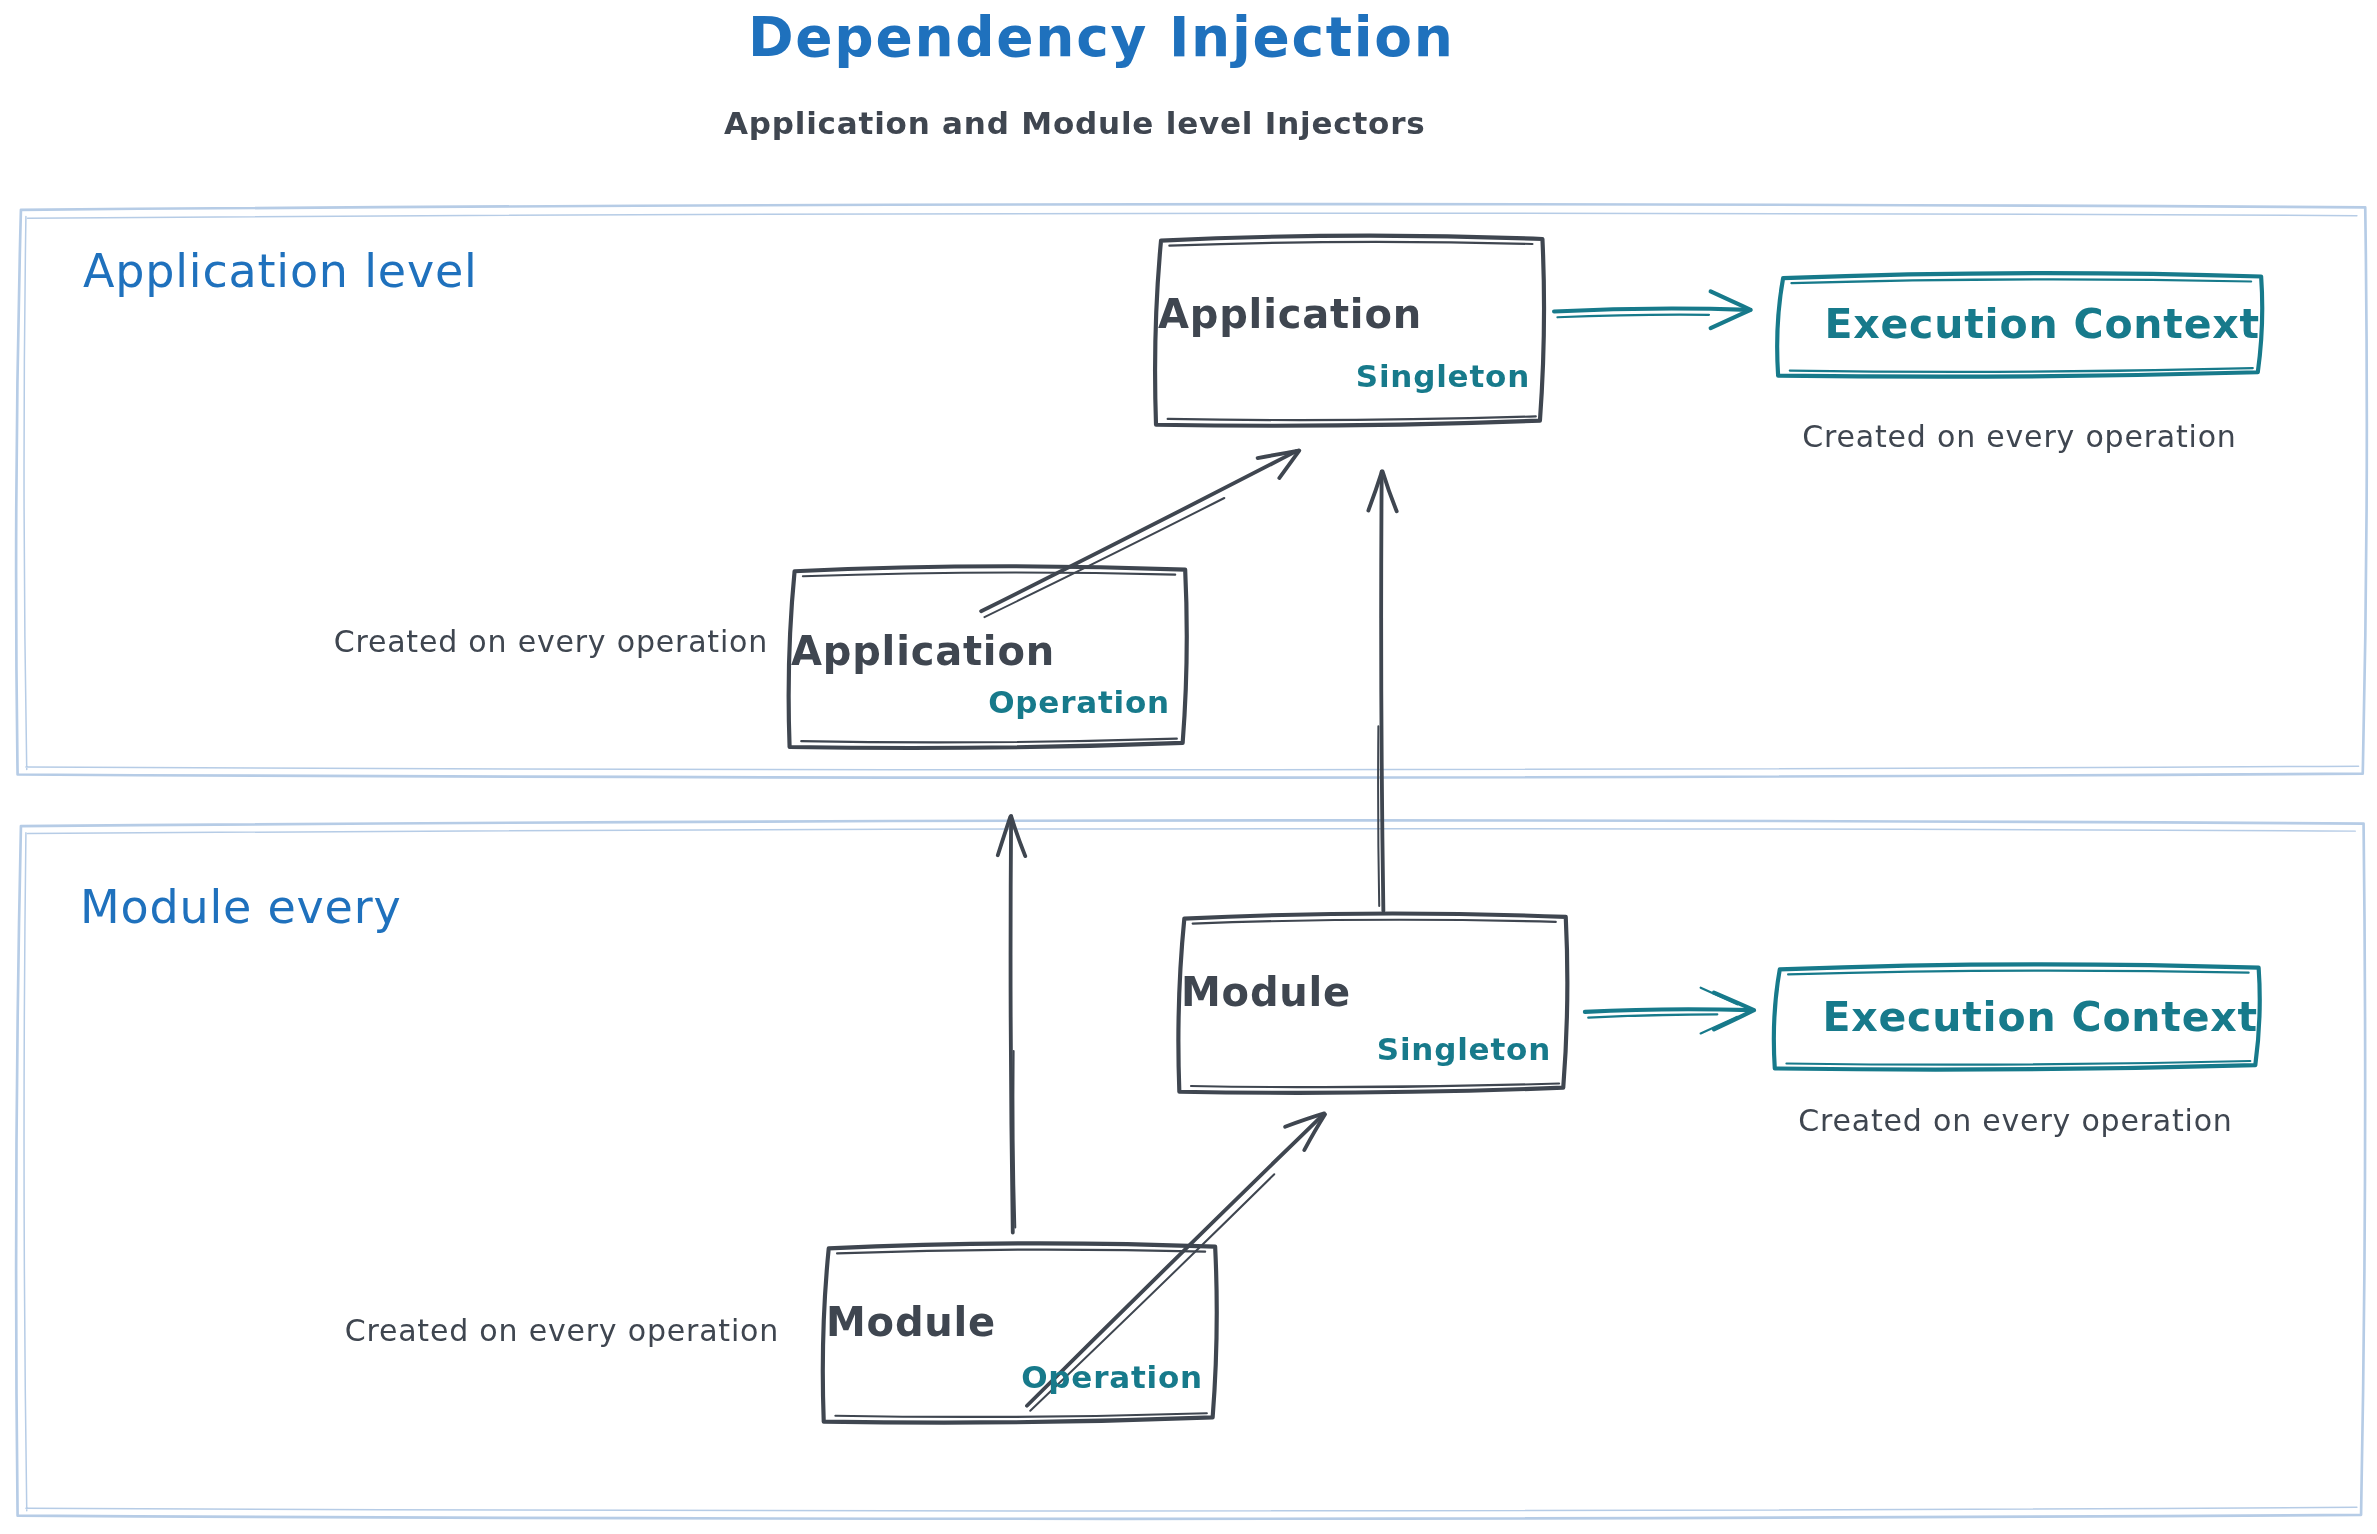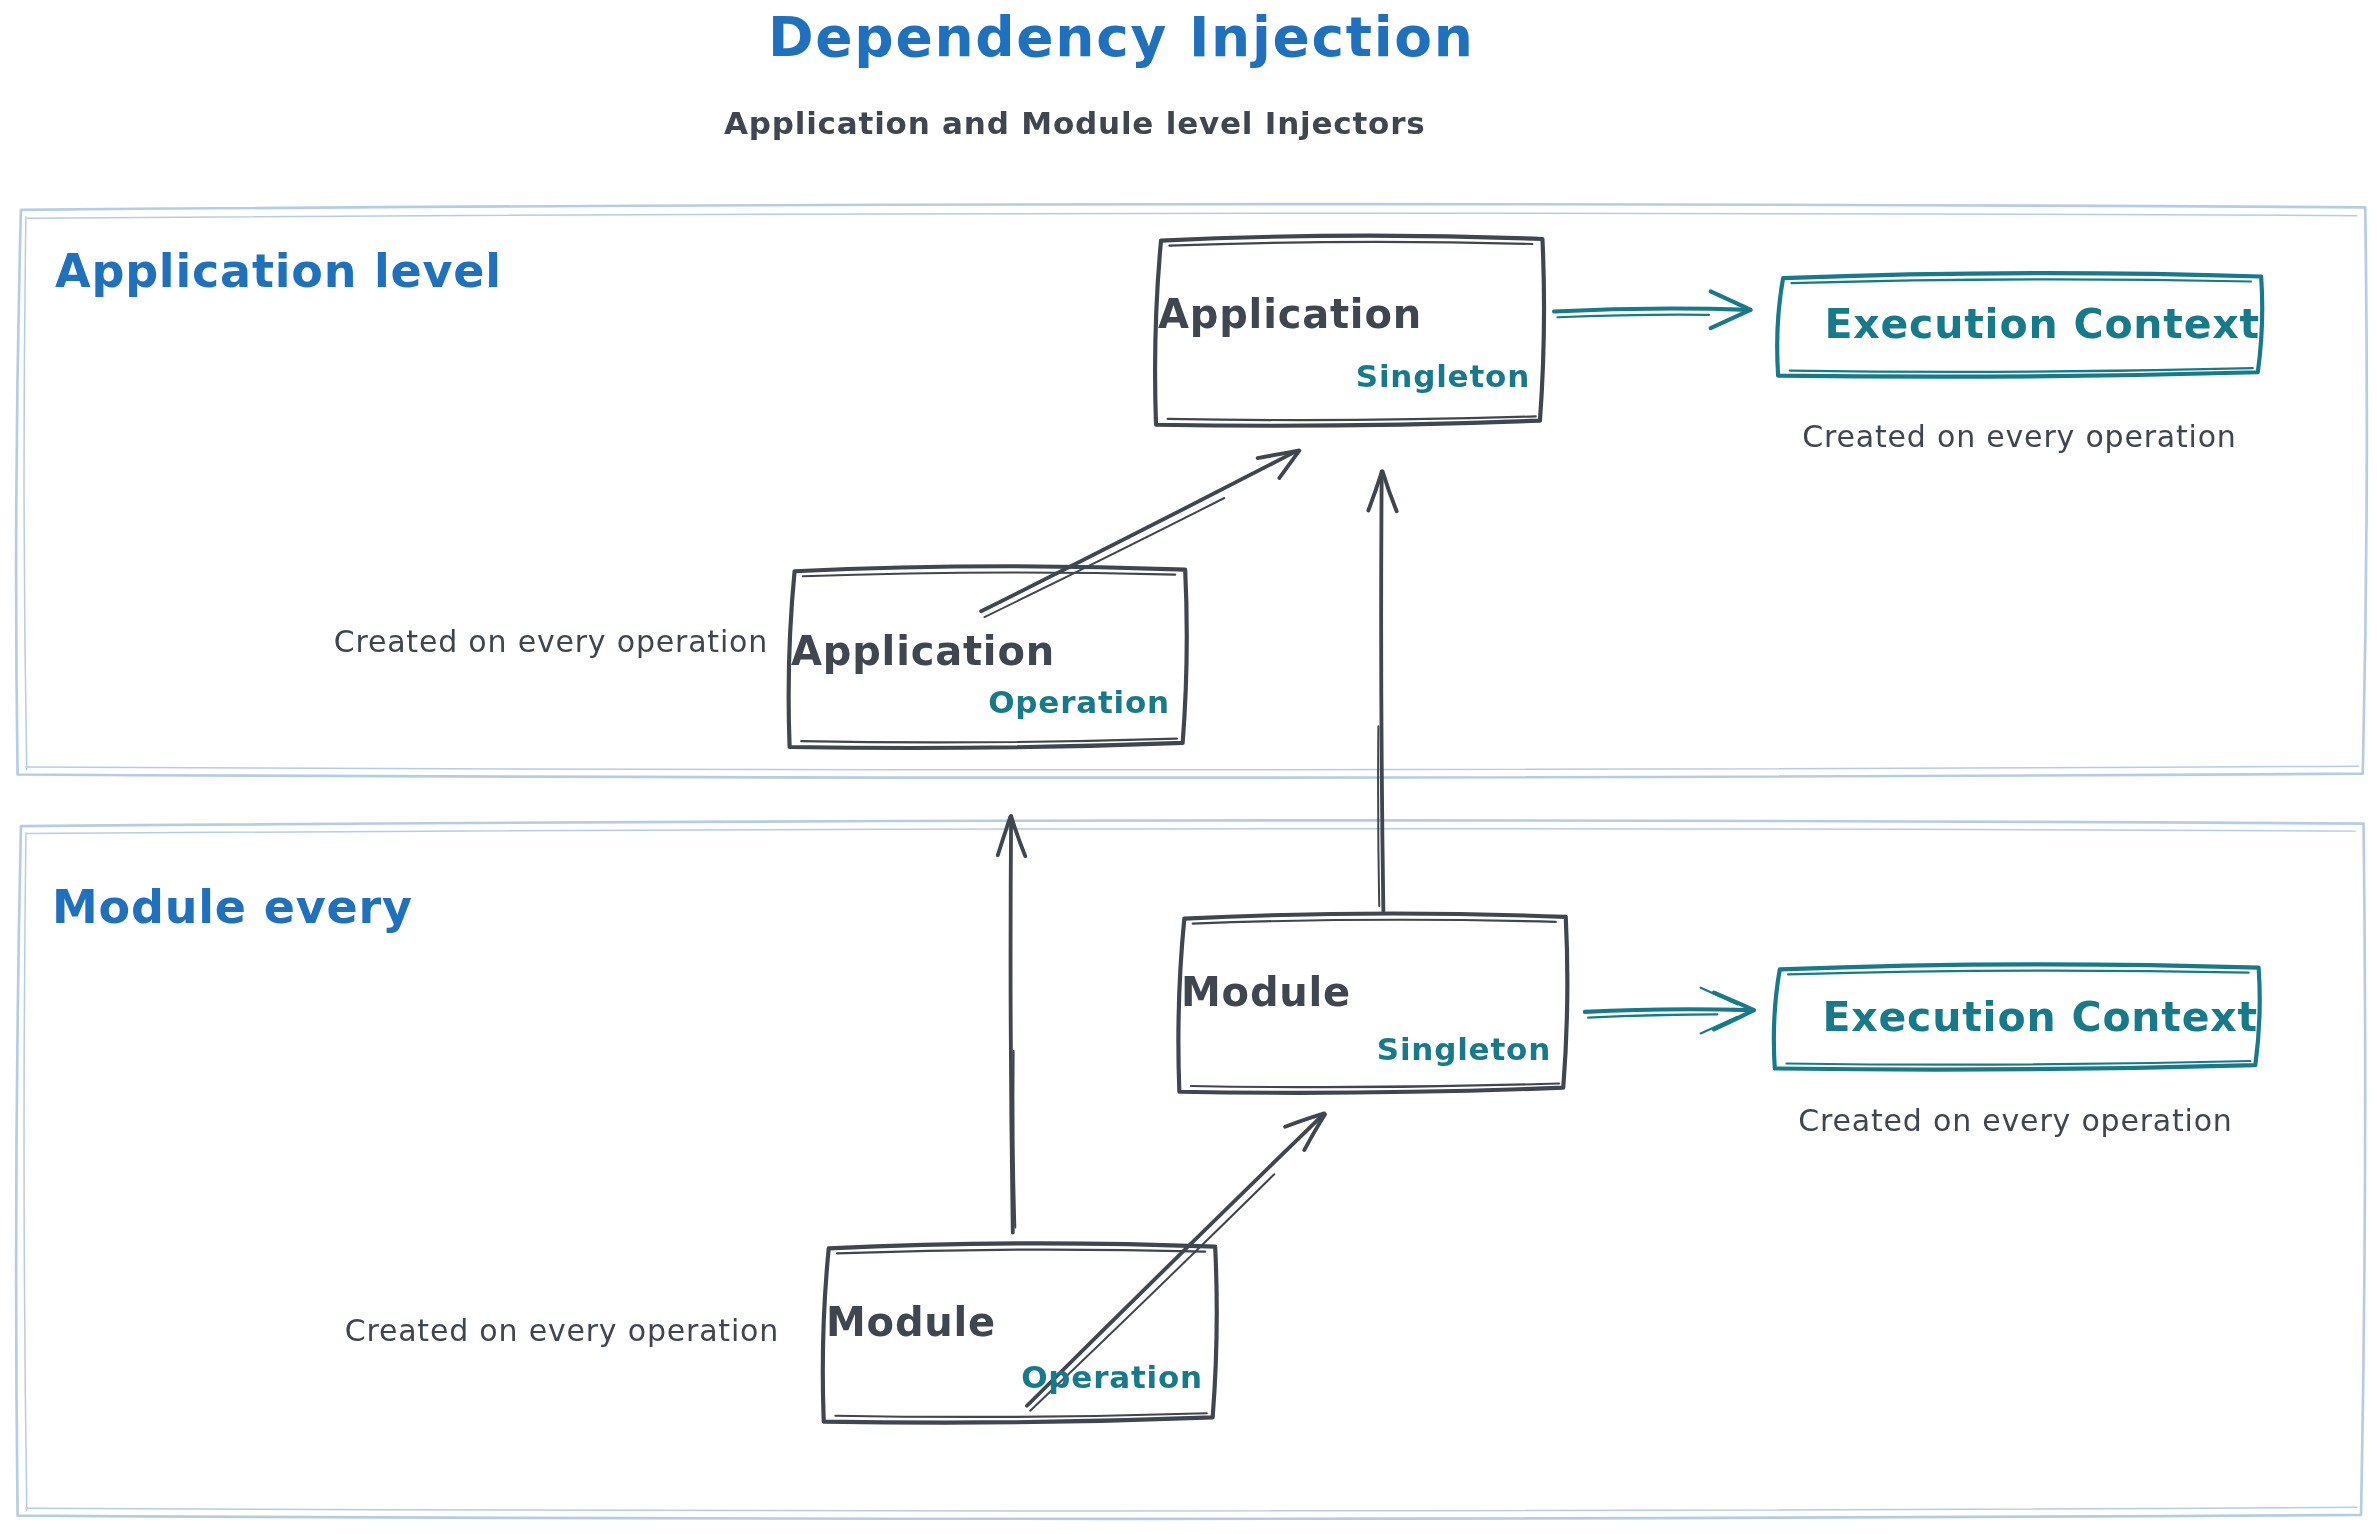--- a/index.html
+++ b/index.html
@@ -24,21 +24,21 @@
 
   .txt{position:absolute;white-space:nowrap;line-height:1.08;}
   .title{
     color:var(--blue);font-size:55px;font-weight:bold;letter-spacing:1.7px;
     text-align:center;
   }
   .subtitle{
     color:var(--dark);font-size:31px;font-weight:bold;letter-spacing:0.8px;
     text-align:center;
   }
-  .section-label{color:var(--blue);font-size:46px;font-weight:bold;letter-spacing:0.8px;}
+  .section-label{color:var(--blue);font-size:46px;font-weight:normal;letter-spacing:0.8px;margin-left:28px;}
   .box-title{color:var(--dark);font-size:40px;font-weight:bold;letter-spacing:0.8px;text-align:left;}
   .box-badge{color:var(--teal);font-size:31px;font-weight:bold;letter-spacing:0.8px;text-align:right;}
   .ec-label{color:var(--teal);font-size:41px;font-weight:bold;letter-spacing:0.8px;text-align:right;}
   .caption{color:var(--dark);font-size:30px;letter-spacing:0.8px;}
   .caption.center{text-align:center;}
   .caption.right{text-align:right;}
 </style>
 </head>
 <body>
 
@@ -117,21 +117,21 @@
     </g>
 
     <g>
       <path class="stroke-teal w-main" d="M 1903,1215 Q 2000,1210 2104,1213"></path>
       <path class="stroke-teal w-over" d="M 1907,1222 Q 1990,1218 2062,1218"></path>
       <path class="stroke-teal w-main" d="M 2058,1192 Q 2086,1204 2106,1213 M 2058,1236 Q 2086,1223 2106,1213"></path>
       <path class="stroke-teal w-over" d="M 2042,1186 Q 2064,1196 2086,1206 M 2042,1241 Q 2064,1231 2086,1221"></path>
     </g>
   </svg>
 
-  <div class="txt title" style="left:748px;top:8.3px;width:700px;margin-left:20px;">Dependency Injection</div>
+  <div class="txt title" style="left:748px;top:8.3px;width:700px;">Dependency Injection</div>
   <div class="txt subtitle" style="left:724px;top:107px;width:700px;">Application and Module level Injectors</div>
 
   <div class="txt section-label" style="left:55px;top:247px;">Application level</div>
 
   <div class="txt box-title" style="left:1158px;top:293px;width:383px;">Application</div>
   <div class="txt box-badge" style="left:1158px;top:360px;width:372px;">Singleton</div>
 
   <div class="txt ec-label" style="left:1780px;top:302px;width:480px;">Execution Context</div>
   <div class="txt caption center" style="left:1774px;top:421px;width:491px;">Created on every operation</div>
 

